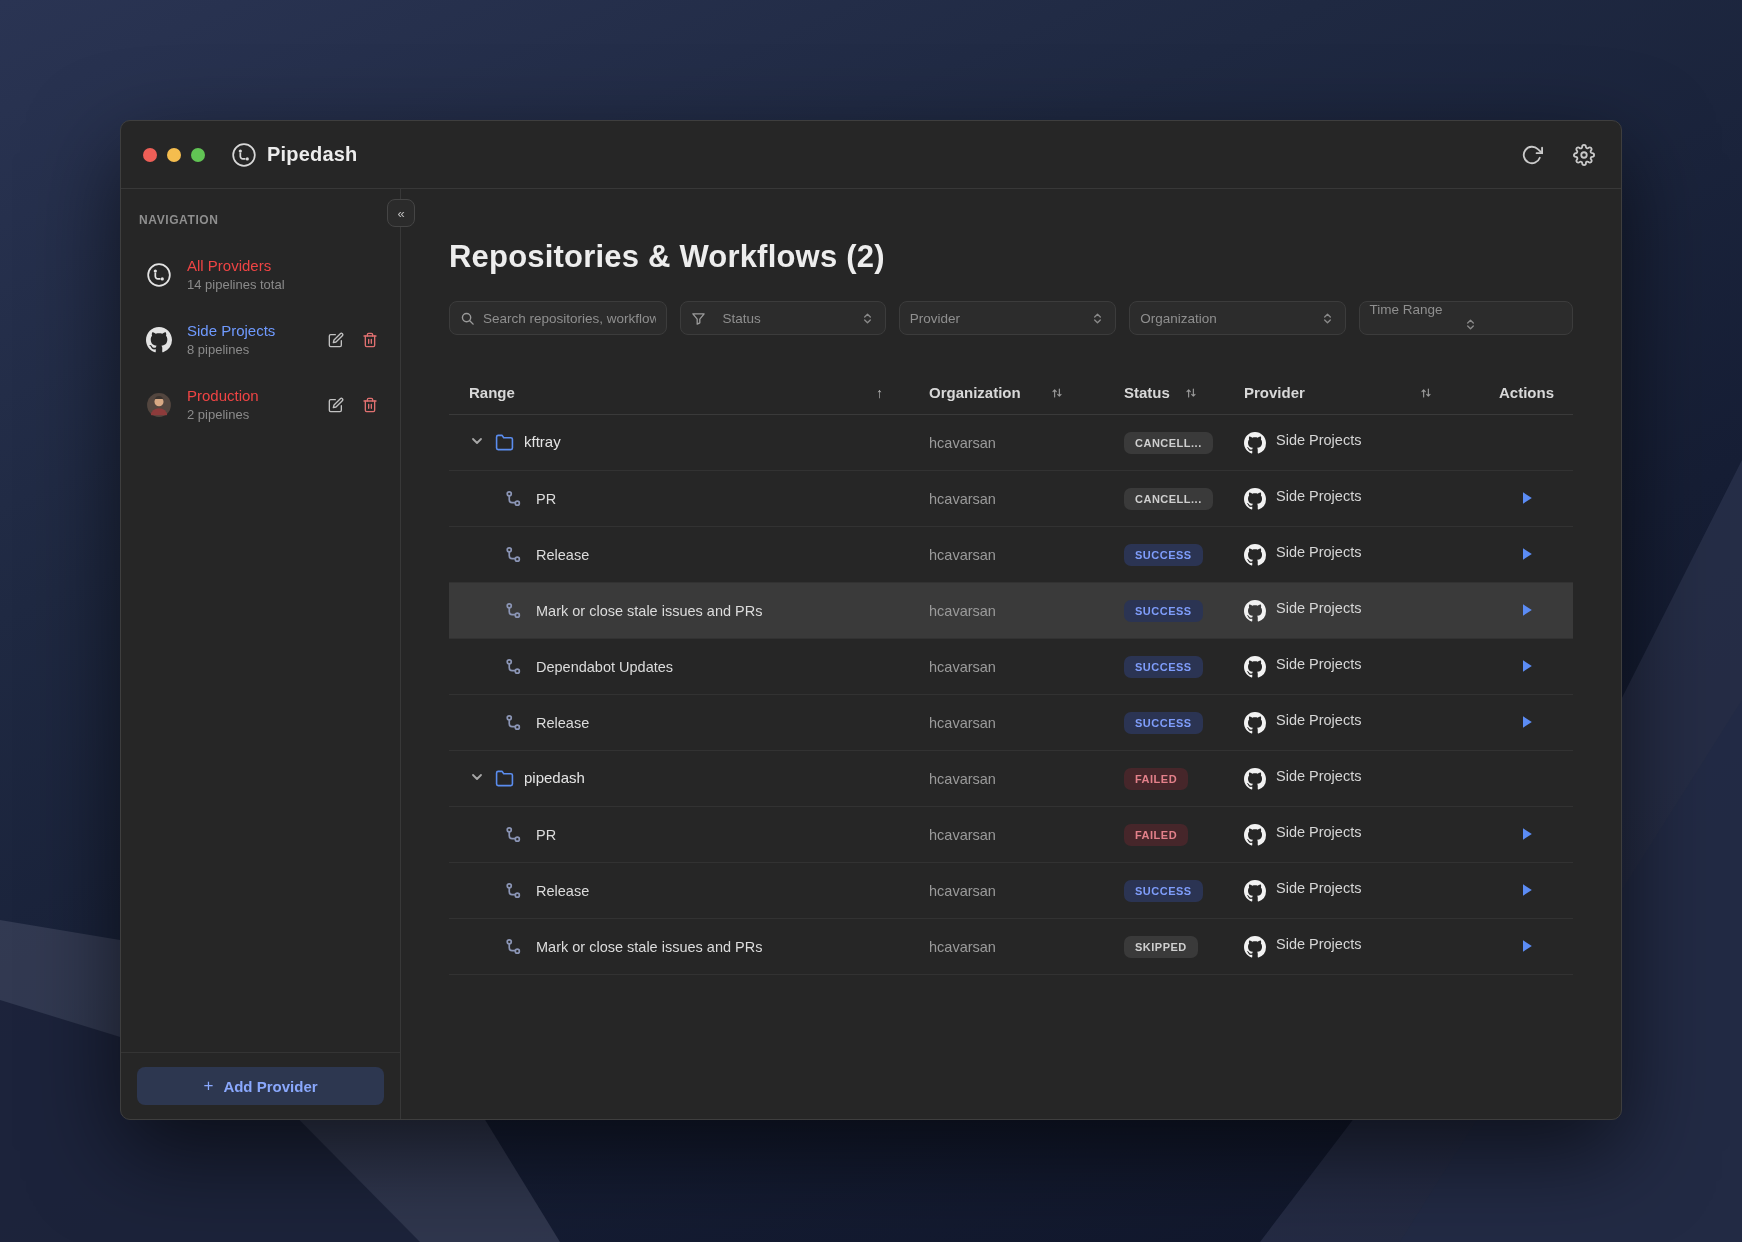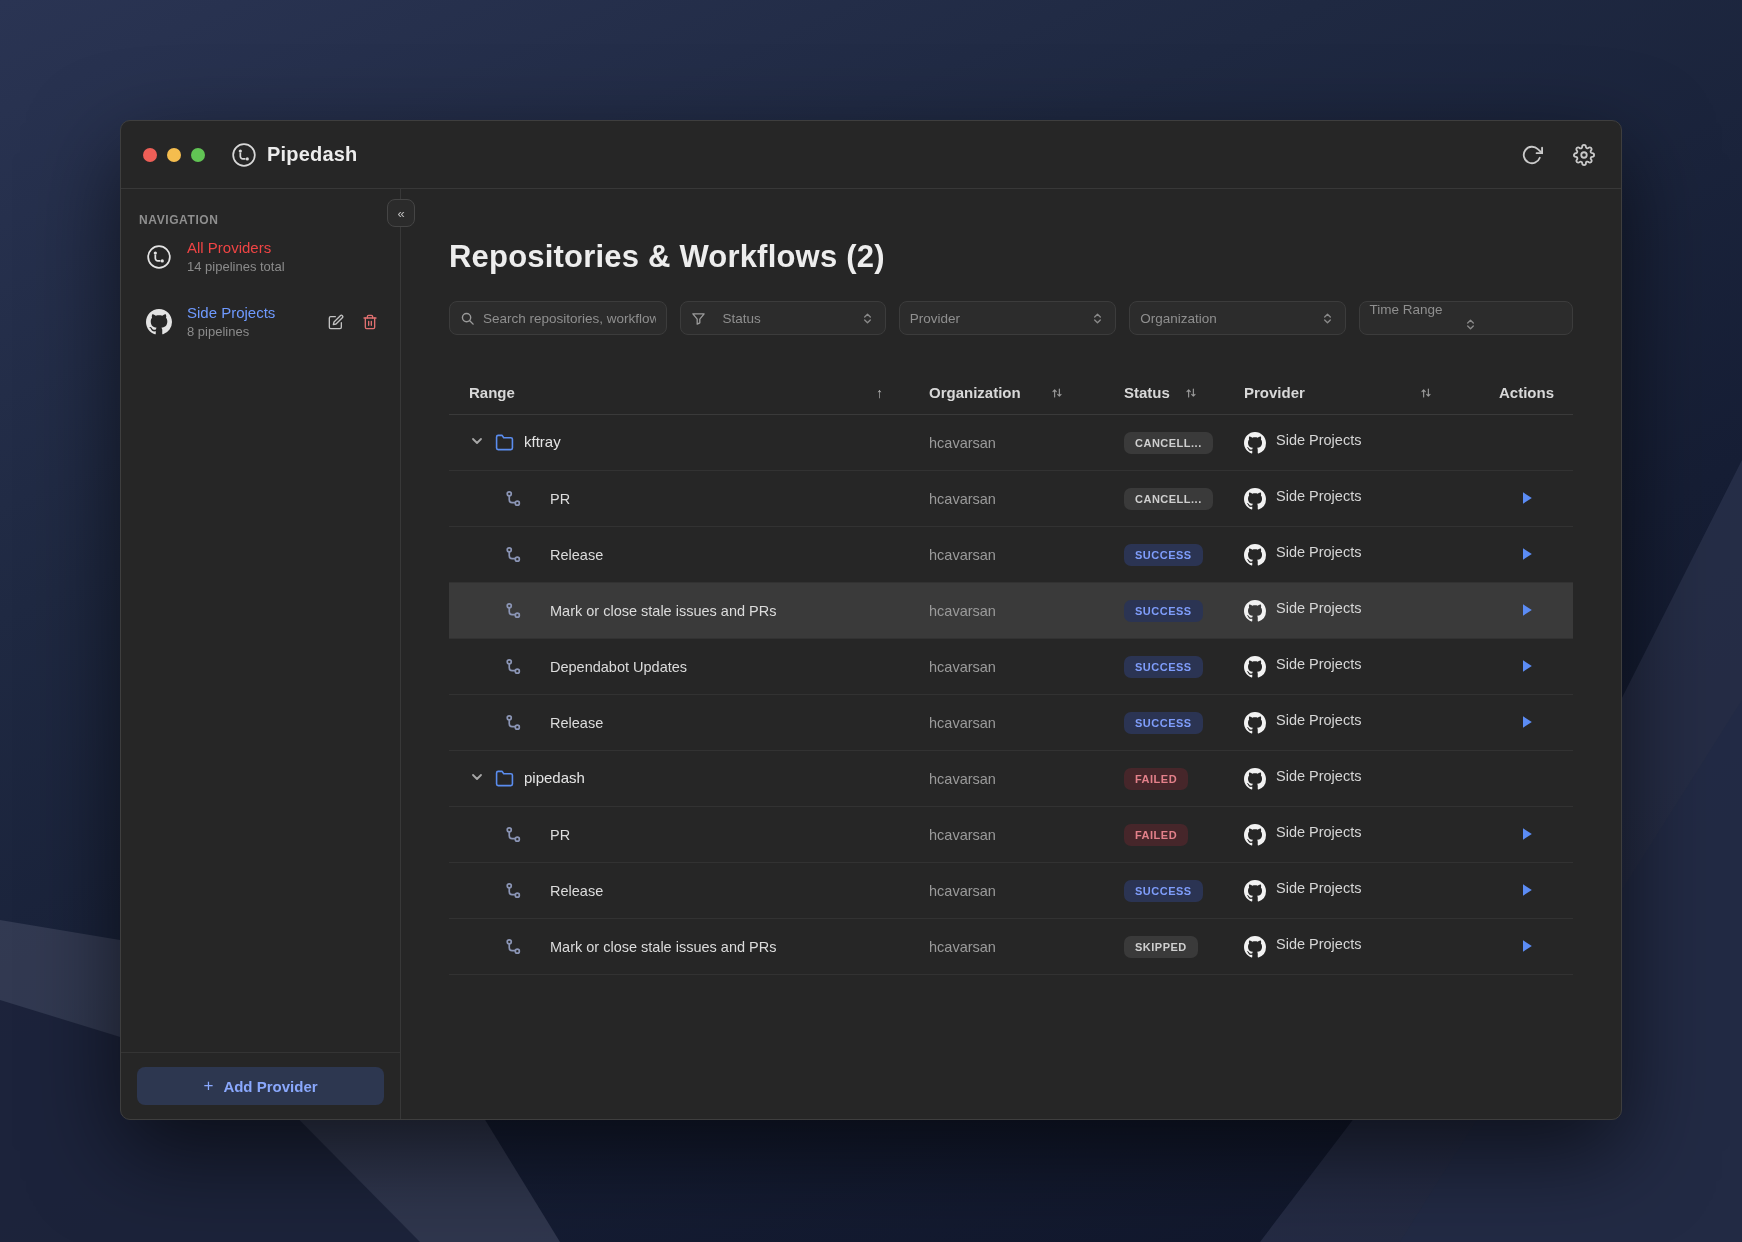--- a/index.html
+++ b/index.html
@@ -27,21 +27,21 @@
   .tb-btn { width:22px; height:22px; color:#c9c9c9; cursor:pointer; background:none; border:none; }
   
   .split { flex:1; display:flex; min-height:0; position:relative; }
   .sidebar { width:280px; flex:0 0 280px; border-right:1px solid #383838; display:flex; flex-direction:column; position:relative; }
   .collapse-btn {
     position:absolute; left:266px; top:10px; width:28px; height:28px; z-index:5;
     background:#2b2b2b; border:1px solid #454545; border-radius:8px; color:#bdbdbd;
     font-size:13px; display:flex; align-items:center; justify-content:center; cursor:pointer;
   }
   .nav-section { padding:24px 16px 0 18px; flex:1; }
-  .nav-label { font-size:12px; font-weight:700; letter-spacing:.6px; color:#8f8f8f; margin-bottom:4px; }
+  .nav-label { font-size:12px; font-weight:700; letter-spacing:.6px; color:#8f8f8f; margin-bottom:22px; }
   .nav-item { display:flex; align-items:center; padding:8px 6px; border-radius:8px; margin-bottom:14px; cursor:pointer; }
   .nav-ico { width:28px; height:28px; flex:0 0 28px; display:flex; align-items:center; justify-content:center; margin-right:14px; color:#e3e3e3; }
   .nav-ico svg { width:26px; height:26px; }
   .nav-texts { display:flex; flex-direction:column; gap:3px; min-width:0; }
   .nav-title { font-size:15px; color:#ef4444; font-weight:400; }
   .nav-item.active .nav-title { color:#6f9aff; }
   .nav-sub { font-size:13px; color:#8b8b8b; }
   .nav-side-actions { margin-left:auto; display:flex; gap:18px; align-items:center; }
   .mini-btn { width:16px; height:16px; background:none; border:none; cursor:pointer; padding:0; }
   .mini-btn.edit { color:#c2c2c2; } .mini-btn.del { color:#e07070; }
@@ -78,21 +78,21 @@
   .hcell.sortable { padding-left:10px; }
   .hcell .sort-ud { margin-left:auto; color:#9a9a9a; width:14px; height:14px; }
   .pad-org{ padding-right:50px; } .pad-status{ padding-right:36px; } .pad-provider{ padding-right:46px; }
   .hcell.actions { justify-content:center; padding:0; }
   .cell { display:flex; min-width:0; }
   .cell.name { padding-left:20px; gap:10px; }
   .chev-btn { width:16px; height:16px; color:#a8a8a8; background:none; border:none; padding:0; cursor:pointer; }
   .chev-btn svg{ width:16px; height:16px; }
   .folder-ico { width:19px; height:19px; color:#5b8def; }
   .repo-name { color:#e4e4e4; font-size:15px; }
-  .wf-indent { margin-left:36px; display:flex; align-items:center; gap:28px; min-width:0; }
+  .wf-indent { margin-left:36px; display:flex; align-items:center; gap:14px; min-width:0; }
   .wf-ico { width:17px; height:17px; color:#8b95b5; flex:0 0 17px; }
   .wf-name { color:#dcdcdc; }
   .cell.org { padding-left:10px; color:#9a9a9a; }
   .cell.status { padding-left:10px; }
   .badge { font-size:11px; font-weight:700; letter-spacing:.5px; padding:5px 11px; border-radius:7px; white-space:nowrap; }
   .badge.neutral { background:#3a3a3a; color:#cfcfcf; }
   .badge.success { background:#2b3453; color:#7f9dfb; }
   .badge.failed { background:#46262a; color:#e3808a; }
   .cell.provider { padding-left:10px; gap:10px; color:#d6d6d6; }
   .gh-ico { width:22px; height:22px; color:#f2f2f2; flex:0 0 22px; }
@@ -255,20 +255,39 @@
           <span class="nav-side-actions">
             <button class="mini-btn edit"><svg>
                   <use href="#i-edit"></use>
                 </svg></button>
             <button class="mini-btn del"><svg>
                   <use href="#i-trash"></use>
                 </svg></button>
           </span>
         </div>
 
+        <div class="nav-item">
+          <span class="nav-ico">
+              <svg style="border-radius:50%">
+                <use href="#i-avatar"></use>
+              </svg>
+            </span>
+          <span class="nav-texts">
+            <span class="nav-title">Production</span>
+            <span class="nav-sub">2 pipelines</span>
+          </span>
+          <span class="nav-side-actions">
+            <button class="mini-btn edit"><svg>
+                  <use href="#i-edit"></use>
+                </svg></button>
+            <button class="mini-btn del"><svg>
+                  <use href="#i-trash"></use>
+                </svg></button>
+          </span>
+        </div>
 
       </div>
 
       <div class="sidebar-footer">
         <button class="add-provider">
           <span class="add-plus">+</span>
           <span>Add Provider</span>
         </button>
       </div>
     </aside>

